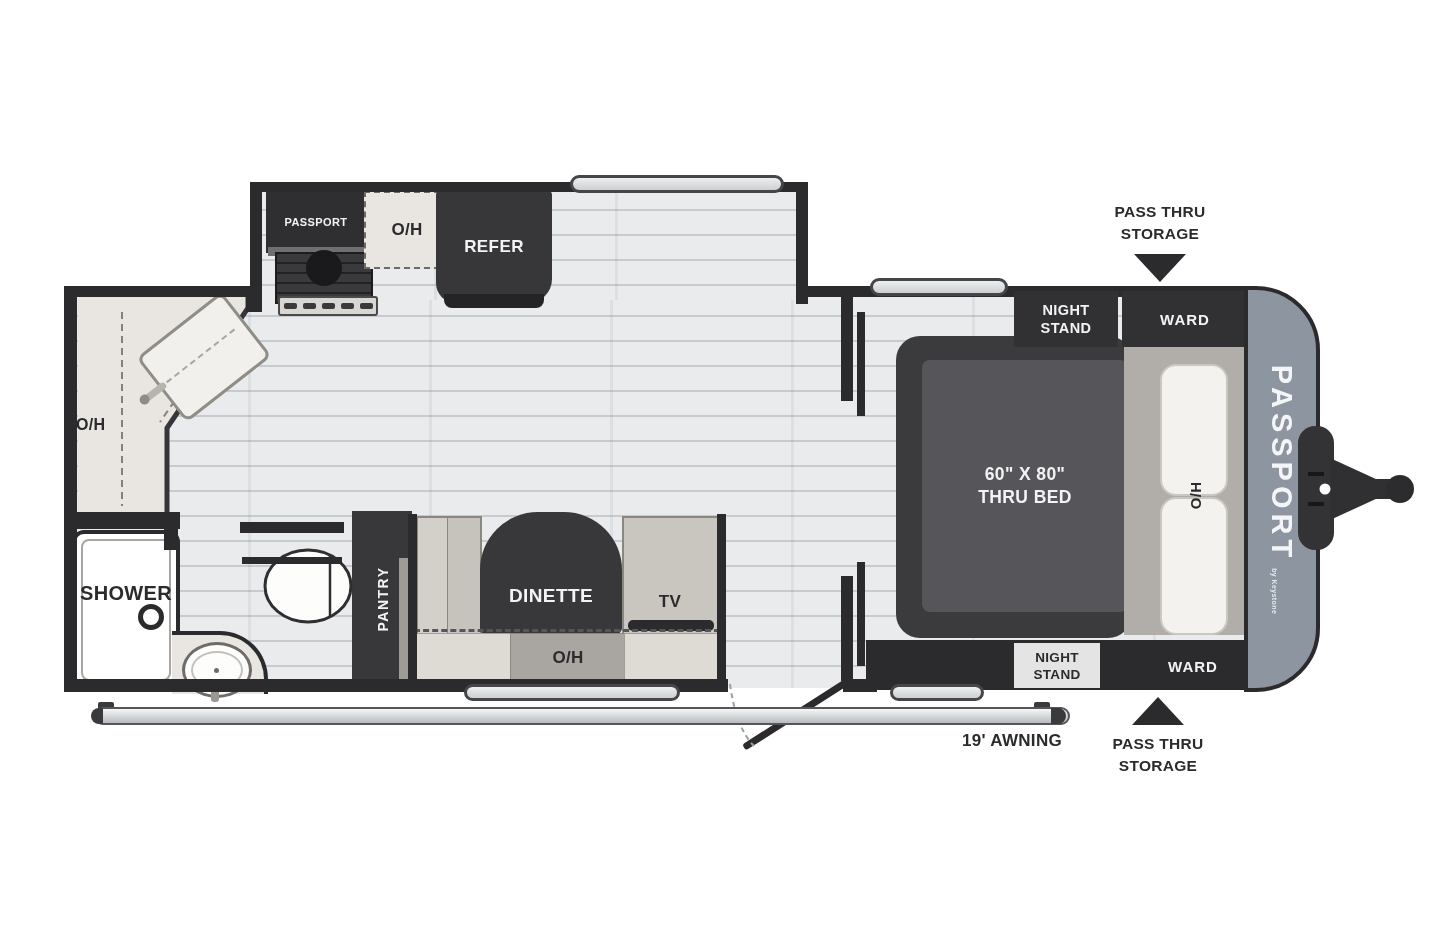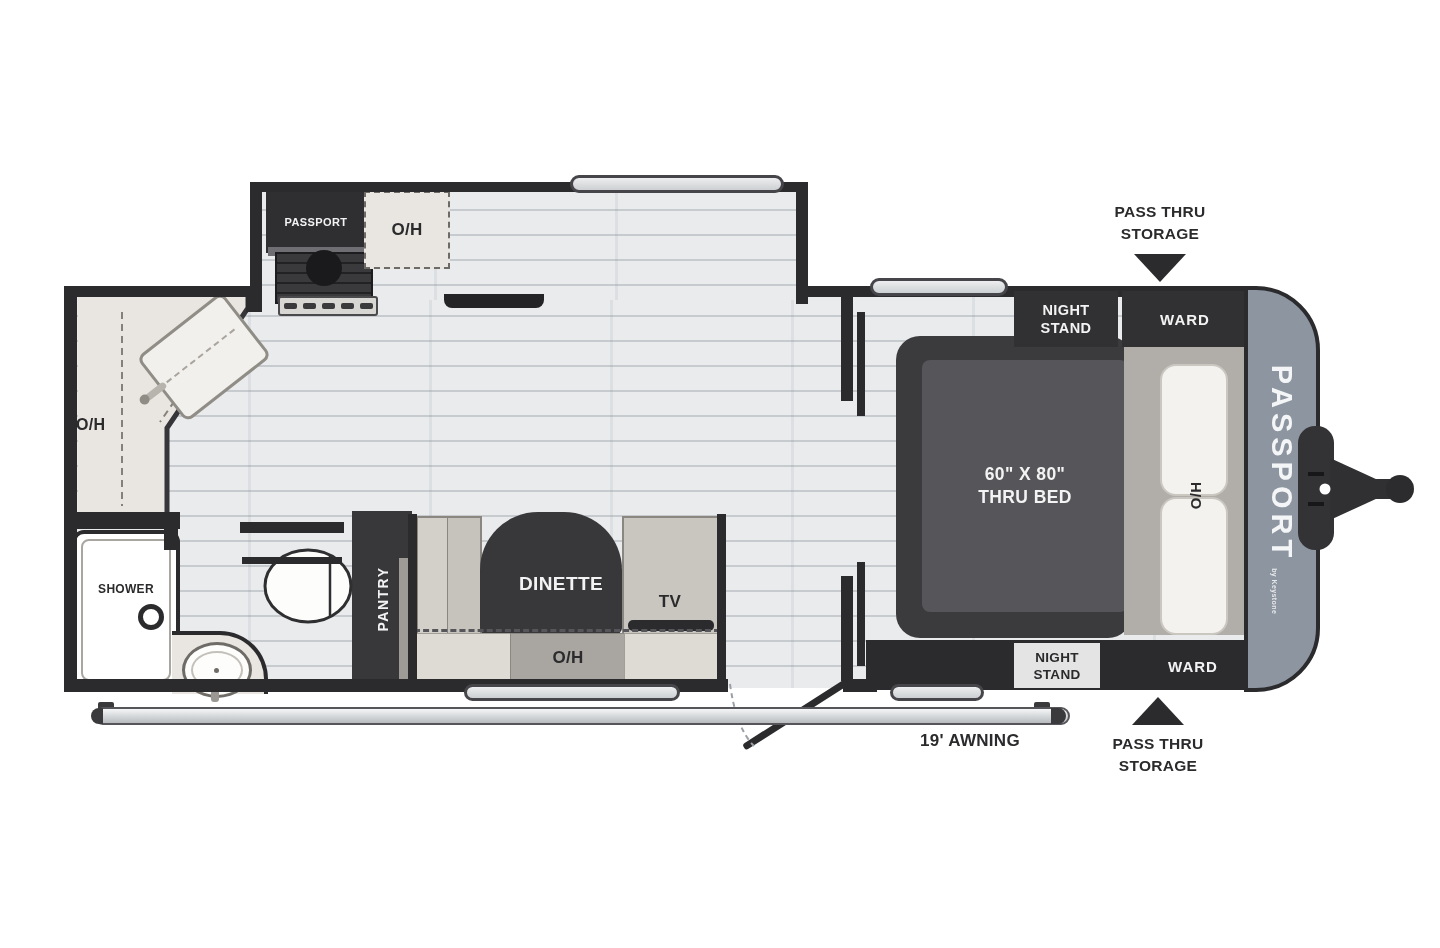--- a/index.html
+++ b/index.html
@@ -50,21 +50,21 @@
     <div style="position:absolute;left:-20px;top:32px;width:24px;height:7px;background:#b7b4ae;border-radius:4px;"></div>
     <div style="position:absolute;left:-27px;top:30px;width:10px;height:10px;background:#8f8c86;border-radius:50%;"></div>
   </div>
   <div class="lbl" style="left:76px;top:416px;width:50px;font-size:16px;">O/H</div>
 
   <div class="abs" style="left:416px;top:516px;width:62px;height:116px;border:2px solid #8a8780;background:linear-gradient(90deg,#d3cfc9 0 46%,#8a8780 46% 49%,#c6c2bc 49%);"></div>
   <div class="abs" style="left:622px;top:516px;width:96px;height:118px;background:#c9c5bf;border:2px solid #8a8780;"></div>
   <div class="lbl center" style="left:640px;top:592px;width:60px;height:20px;font-size:17px;">TV</div>
   <div class="abs" style="left:628px;top:620px;width:86px;height:11px;background:var(--c-wall);border-radius:5px;"></div>
   <div class="darkbox" style="left:480px;top:512px;width:142px;height:122px;border-radius:58px 58px 6px 6px;"></div>
-  <div class="lbl center wlbl" style="left:480px;top:572px;width:142px;height:24px;font-size:19px;position:absolute;margin-left:10px;">DINETTE</div>
+  <div class="lbl center wlbl" style="left:480px;top:584px;width:142px;height:24px;font-size:19px;position:absolute;">DINETTE</div>
   <div class="abs" style="left:414px;top:629px;width:306px;height:0;border-top:3px dashed #55555a;"></div>
   <div class="beige" style="left:414px;top:633px;width:96px;height:48px;"></div>
   <div class="abs center" style="left:510px;top:633px;width:114px;height:48px;background:var(--c-ohgray);border:1px solid #8b8883;">
     <span class="lbl" style="position:static;font-size:17px;">O/H</span>
   </div>
   <div class="beige" style="left:624px;top:633px;width:94px;height:48px;"></div>
 
   <div class="darkbox center" style="left:352px;top:511px;width:60px;height:175px;">
     <span class="wlbl" style="font-size:14px;transform:rotate(-90deg);letter-spacing:1.5px;white-space:nowrap;">PANTRY</span>
   </div>
@@ -79,26 +79,29 @@
   <div class="abs" style="left:278px;top:296px;width:96px;height:16px;background:#d9d7d4;border:2px solid #4a4a4c;border-radius:3px;display:flex;gap:6px;align-items:center;justify-content:center;">
     <i style="width:13px;height:6px;background:#3a3a3c;border-radius:2px;"></i>
     <i style="width:13px;height:6px;background:#3a3a3c;border-radius:2px;"></i>
     <i style="width:13px;height:6px;background:#3a3a3c;border-radius:2px;"></i>
     <i style="width:13px;height:6px;background:#3a3a3c;border-radius:2px;"></i>
     <i style="width:13px;height:6px;background:#3a3a3c;border-radius:2px;"></i>
   </div>
   <div class="abs center" style="left:364px;top:191px;width:82px;height:74px;background:var(--c-counter);border:2px dashed #6e6a65;">
     <span class="lbl" style="position:static;font-size:17px;">O/H</span>
   </div>
+  <div class="darkbox center" style="left:436px;top:191px;width:116px;height:112px;border-radius:4px 4px 24px 20px;background:#37373a;">
+    <span class="wlbl" style="font-size:17px;">REFER</span>
+  </div>
   <div class="abs" style="left:444px;top:294px;width:100px;height:14px;background:#242427;border-radius:0 0 8px 8px;"></div>
 
 
   <div class="abs" style="left:72px;top:530px;width:100px;height:152px;background:#fff;border:4px solid var(--c-wall);border-radius:12px;">
     <div style="position:absolute;inset:5px;border:2px solid #a9a6a1;border-radius:8px;"></div>
-    <div class="lbl" style="left:0;top:48px;width:100%;text-align:center;font-size:12px;position:absolute;">SHOWER</div>
+    <div class="lbl" style="left:0;top:48px;width:100%;text-align:center;font-size:20px;position:absolute;">SHOWER</div>
     <div style="position:absolute;left:62px;top:70px;width:16px;height:16px;border:5px solid var(--c-wall);border-radius:50%;"></div>
   </div>
   <div class="abs" style="left:172px;top:631px;width:92px;height:59px;background:var(--c-counter);border-top:4px solid var(--c-wall);border-right:4px solid var(--c-wall);border-radius:0 48px 0 0;"></div>
   <div class="abs" style="left:182px;top:642px;width:64px;height:50px;background:#fdfdfc;border:3px solid #6f6c68;border-radius:50%;">
     <div style="position:absolute;inset:6px;border:2px solid #c4c0ba;border-radius:50%;"></div>
     <div style="position:absolute;left:29px;top:23px;width:5px;height:5px;background:#6f6c68;border-radius:50%;"></div>
   </div>
   <div class="abs" style="left:204px;top:686px;width:22px;height:6px;background:#9b9893;border-radius:3px;"></div>
   <div class="abs" style="left:211px;top:688px;width:8px;height:14px;background:#9b9893;border-radius:3px;"></div>
   <svg class="abs" style="left:262px;top:546px;" width="96" height="82" viewBox="0 0 96 82">
@@ -179,21 +182,21 @@
   <div class="abs" style="left:744px;top:744px;width:122px;height:7px;background:var(--c-wall);border-radius:3px;transform:rotate(-32.5deg);transform-origin:left center;"></div>
   <svg class="abs" style="left:722px;top:678px;" width="44" height="74" viewBox="0 0 44 74">
     <path d="M8,6 Q14,50 32,68" fill="none" stroke="#9aa0a5" stroke-width="2" stroke-dasharray="5 4"></path>
   </svg>
 
   <div class="abs" style="left:98px;top:702px;width:16px;height:8px;background:#3a3a3d;border-radius:2px;"></div>
   <div class="abs" style="left:1034px;top:702px;width:16px;height:8px;background:#3a3a3d;border-radius:2px;"></div>
   <div class="abs" style="left:94px;top:707px;width:976px;height:18px;background:linear-gradient(180deg,#f5f6f7 0%,#d3d6d8 55%,#b9bcbf 100%);border:2px solid #55555a;border-radius:9px;box-sizing:border-box;"></div>
   <div class="abs" style="left:91px;top:708px;width:12px;height:16px;background:#3a3a3d;border-radius:8px 0 0 8px;"></div>
   <div class="abs" style="left:1051px;top:708px;width:15px;height:16px;background:#3a3a3d;border-radius:0 8px 8px 0;"></div>
-  <div class="lbl" style="left:920px;top:731px;width:142px;font-size:17px;">19' AWNING</div>
+  <div class="lbl" style="left:920px;top:731px;width:142px;font-size:17px;text-align:right;">19' AWNING</div>
 
   <div class="lbl" style="left:1072px;top:201px;width:176px;font-size:15.5px;line-height:22px;text-align:center;">
     <div>PASS THRU</div>
     <div>STORAGE</div>
   </div>
   <div class="tri-down" style="left:1134px;top:254px;"></div>
   <div class="tri-up" style="left:1132px;top:697px;"></div>
   <div class="lbl" style="left:1068px;top:733px;width:180px;font-size:15.5px;line-height:22px;text-align:center;">
     <div>PASS THRU</div>
     <div>STORAGE</div>

